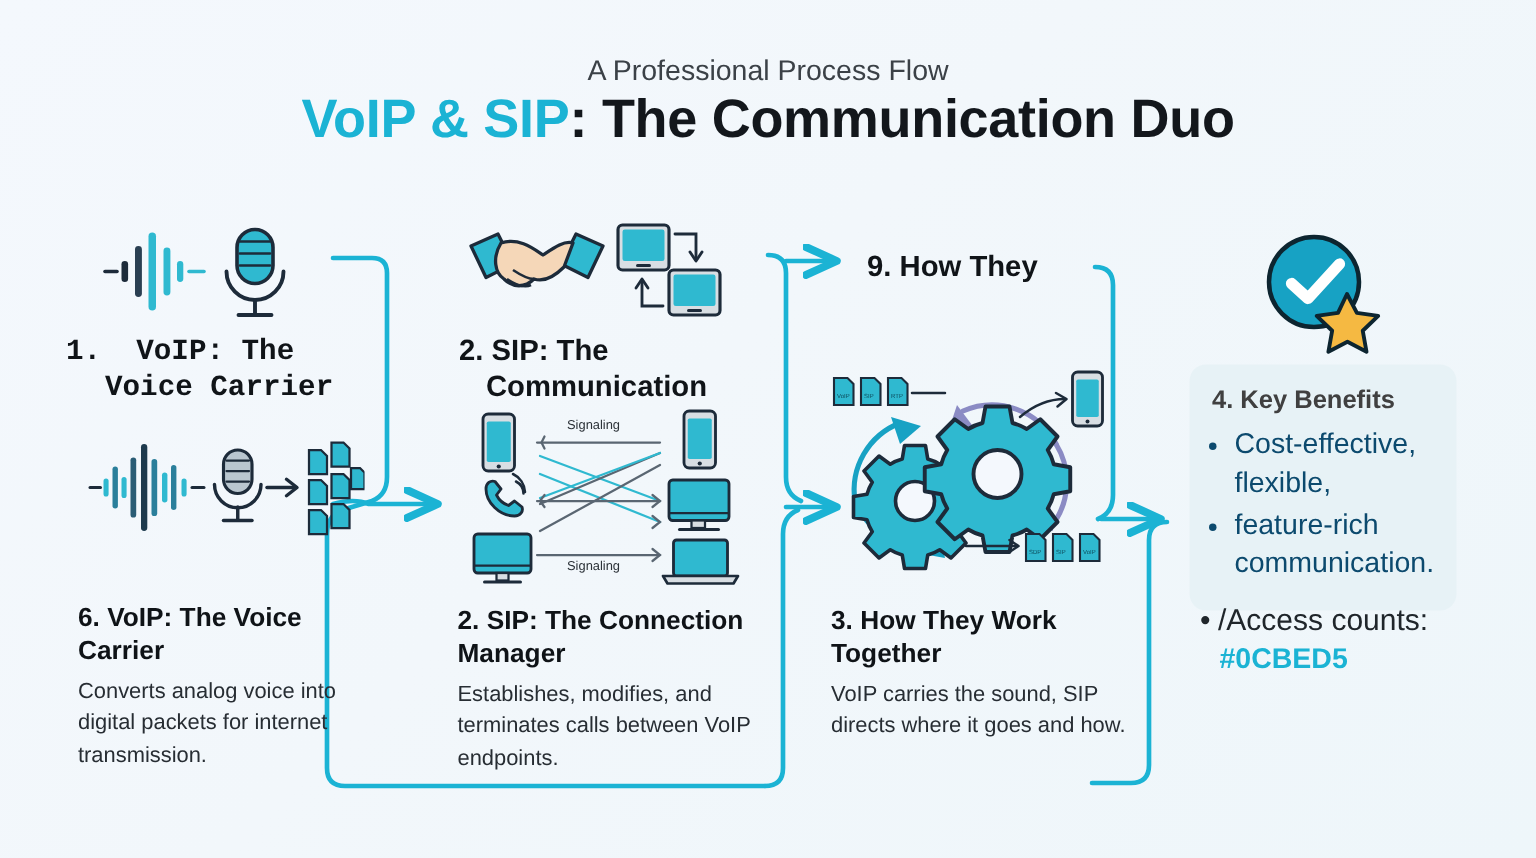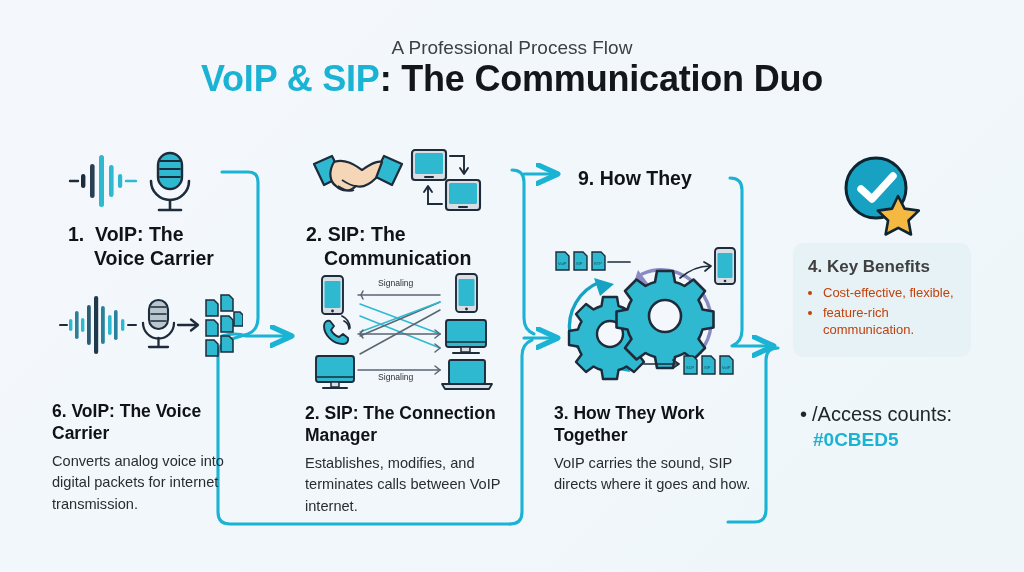--- a/index.html
+++ b/index.html
@@ -28,21 +28,21 @@
   .blk-body{font-size:14.6px;color:#272d33;line-height:1.46;}
 
   
   #benefits-card{
     left:793px;top:243px;width:178px;
     background:#e7f2f6;border-radius:11px;
     padding:14px 15px 16px 15px;box-sizing:border-box;
   }
   #benefits-title{font-size:17px;font-weight:bold;color:#404040;margin-bottom:7px;}
   .bene-list{margin:0;padding-left:15px;list-style:disc;}
-  .bene-list li{font-size:13px;color:#c2410c;line-height:1.36;margin-bottom:2px;}
+  .bene-list li{font-size:19px;color:#0c4a6e;line-height:1.36;margin-bottom:2px;}
 
   #access-block{left:800px;top:400px;width:200px;}
   .access-row{font-size:20px;color:#20262b;line-height:1.4;}
   .access-row .bullet{margin-right:5px;}
   #access-code{font-size:19px;font-weight:bold;color:#1bb3d4;margin-left:13px;margin-top:1px;}
 
   
   .sig-label{font-size:8.6px;color:#2c3238;font-family:"Liberation Sans",sans-serif;}
 
   
@@ -96,21 +96,21 @@
     </g>
     <g>
       <rect x="92" y="8" width="24" height="36" rx="12" fill="#2fb9d0" stroke="#1d2b3a" stroke-width="2.4"></rect>
       <path d="M94,16 h20 M94,24 h20 M94,32 h20" stroke="#1d2b3a" stroke-width="1.8" stroke-linecap="round"></path>
       <path d="M85,36 a19,19 0 0 0 38,0" fill="none" stroke="#1d2b3a" stroke-width="2.6" stroke-linecap="round"></path>
       <line x1="104" y1="55" x2="104" y2="64" stroke="#1d2b3a" stroke-width="2.6" stroke-linecap="round"></line>
       <line x1="93" y1="65" x2="115" y2="65" stroke="#1d2b3a" stroke-width="2.6" stroke-linecap="round"></line>
     </g>
   </svg>
 
-  <div class="abs col-head" style="left:68px;top:222px;width:210px;">
+  <div class="abs col-head" style="left:44px;top:222px;width:210px;font-family:Liberation Mono, monospace;">
     <span class="num">1.</span>
     &nbsp;<span>VoIP: The</span><br>
     <span style="margin-left:26px;display:inline-block;">Voice Carrier</span>
   </div>
 
   <svg class="abs" style="left:58px;top:288px;" width="185" height="74" viewBox="0 0 185 74">
     <g stroke-linecap="round">
       <line x1="2" y1="37" x2="9" y2="37" stroke="#1d2b3a" stroke-width="2"></line>
       <rect x="11" y="31" width="3.4" height="12" rx="1.7" fill="#2fb9d0"></rect>
       <rect x="17" y="23" width="3.6" height="28" rx="1.8" fill="#2a7f9b"></rect>
@@ -229,21 +229,21 @@
       <path d="M52,98 L134,98" stroke="#5a6672" stroke-width="1.5"></path>
       <path d="M129,94 L134,98 L129,102" stroke="#5a6672" stroke-width="1.5"></path>
       <path d="M129,72 L134,76 L129,80" stroke="#5a6672" stroke-width="1.5"></path>
     </g>
   </svg>
   <div class="abs sig-label" style="left:378px;top:278px;">Signaling</div>
   <div class="abs sig-label" style="left:378px;top:372px;">Signaling</div>
 
   <div class="abs" style="left:305px;top:402px;width:210px;">
     <div class="blk-title">2. SIP: The Connection Manager</div>
-    <div class="blk-body">Establishes, modifies, and terminates calls between VoIP internet.</div>
+    <div class="blk-body">Establishes, modifies, and terminates calls between VoIP endpoints.</div>
   </div>
 
   <div class="abs col-head" style="left:578px;top:166px;width:200px;">
     <span>9. How They</span><br>
   </div>
 
   <svg class="abs" style="left:552px;top:238px;" width="190" height="152" viewBox="0 0 190 152">
 
     <g fill="none">
       <path d="M18,96 a48,48 0 0 1 30,-52" stroke="#17a2c4" stroke-width="3.4" stroke-linecap="round"></path>

